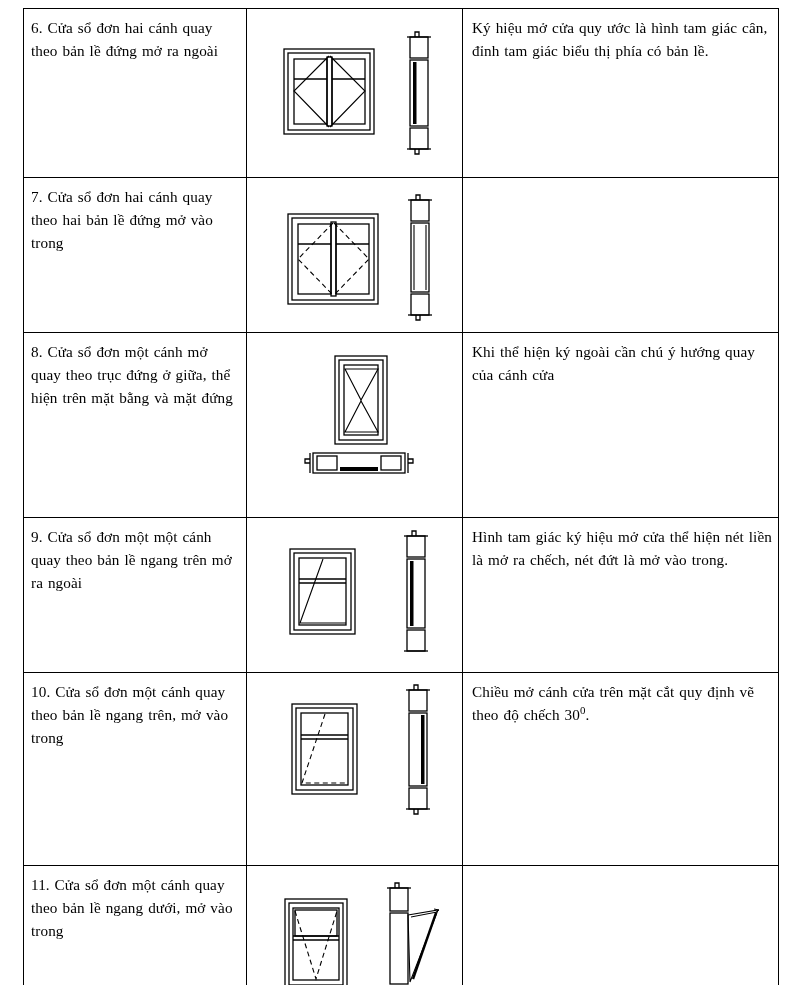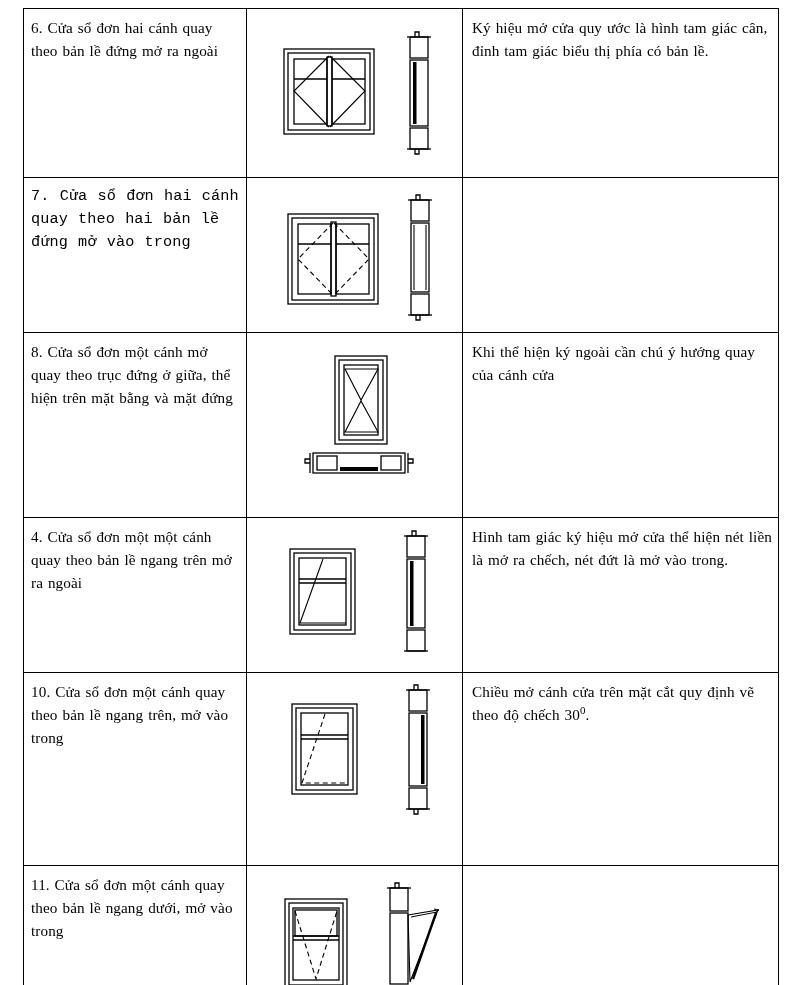--- a/index.html
+++ b/index.html
@@ -55,21 +55,21 @@
   }
   .draw-wrap svg {
     display: block;
   }
   sup.deg {
     font-size: 0.72em;
     vertical-align: super;
     line-height: 0;
   }
   .r6  { height: 169px; }
-  .r7  { height: 155px; font-family: Liberation Mono, monospace; }
+  .r7  { height: 155px; }
   .r8  { height: 185px; }
   .r9  { height: 155px; }
   .r10 { height: 193px; }
   .r11 { height: 165px; }
 </style>
 </head>
 <body>
 
 <div class="page">
 
@@ -181,21 +181,21 @@
             </svg>
           </div>
         </td>
         <td class="col-note">
           <div class="cell-text note">Khi thể hiện ký ngoài cần chú ý hướng quay của cánh cửa</div>
         </td>
       </tr>
 
       <tr class="r9">
         <td class="col-desc">
-          <div class="cell-text">4. Cửa sổ đơn một một cánh quay theo bản lề ngang trên mở ra ngoài</div>
+          <div class="cell-text">9. Cửa sổ đơn một một cánh quay theo bản lề ngang trên mở ra ngoài</div>
         </td>
         <td class="col-draw">
           <div class="draw-wrap">
             <svg width="215" height="153" viewBox="0 0 215 153">
               <g fill="none" stroke="#000" stroke-width="1.3">
                 <rect x="43" y="31" width="65" height="85"></rect>
                 <rect x="47" y="35" width="57" height="77"></rect>
                 <rect x="52" y="40" width="47" height="67"></rect>
                 <line x1="52" y1="61" x2="99" y2="61"></line>
                 <line x1="52" y1="65" x2="99" y2="65"></line>

